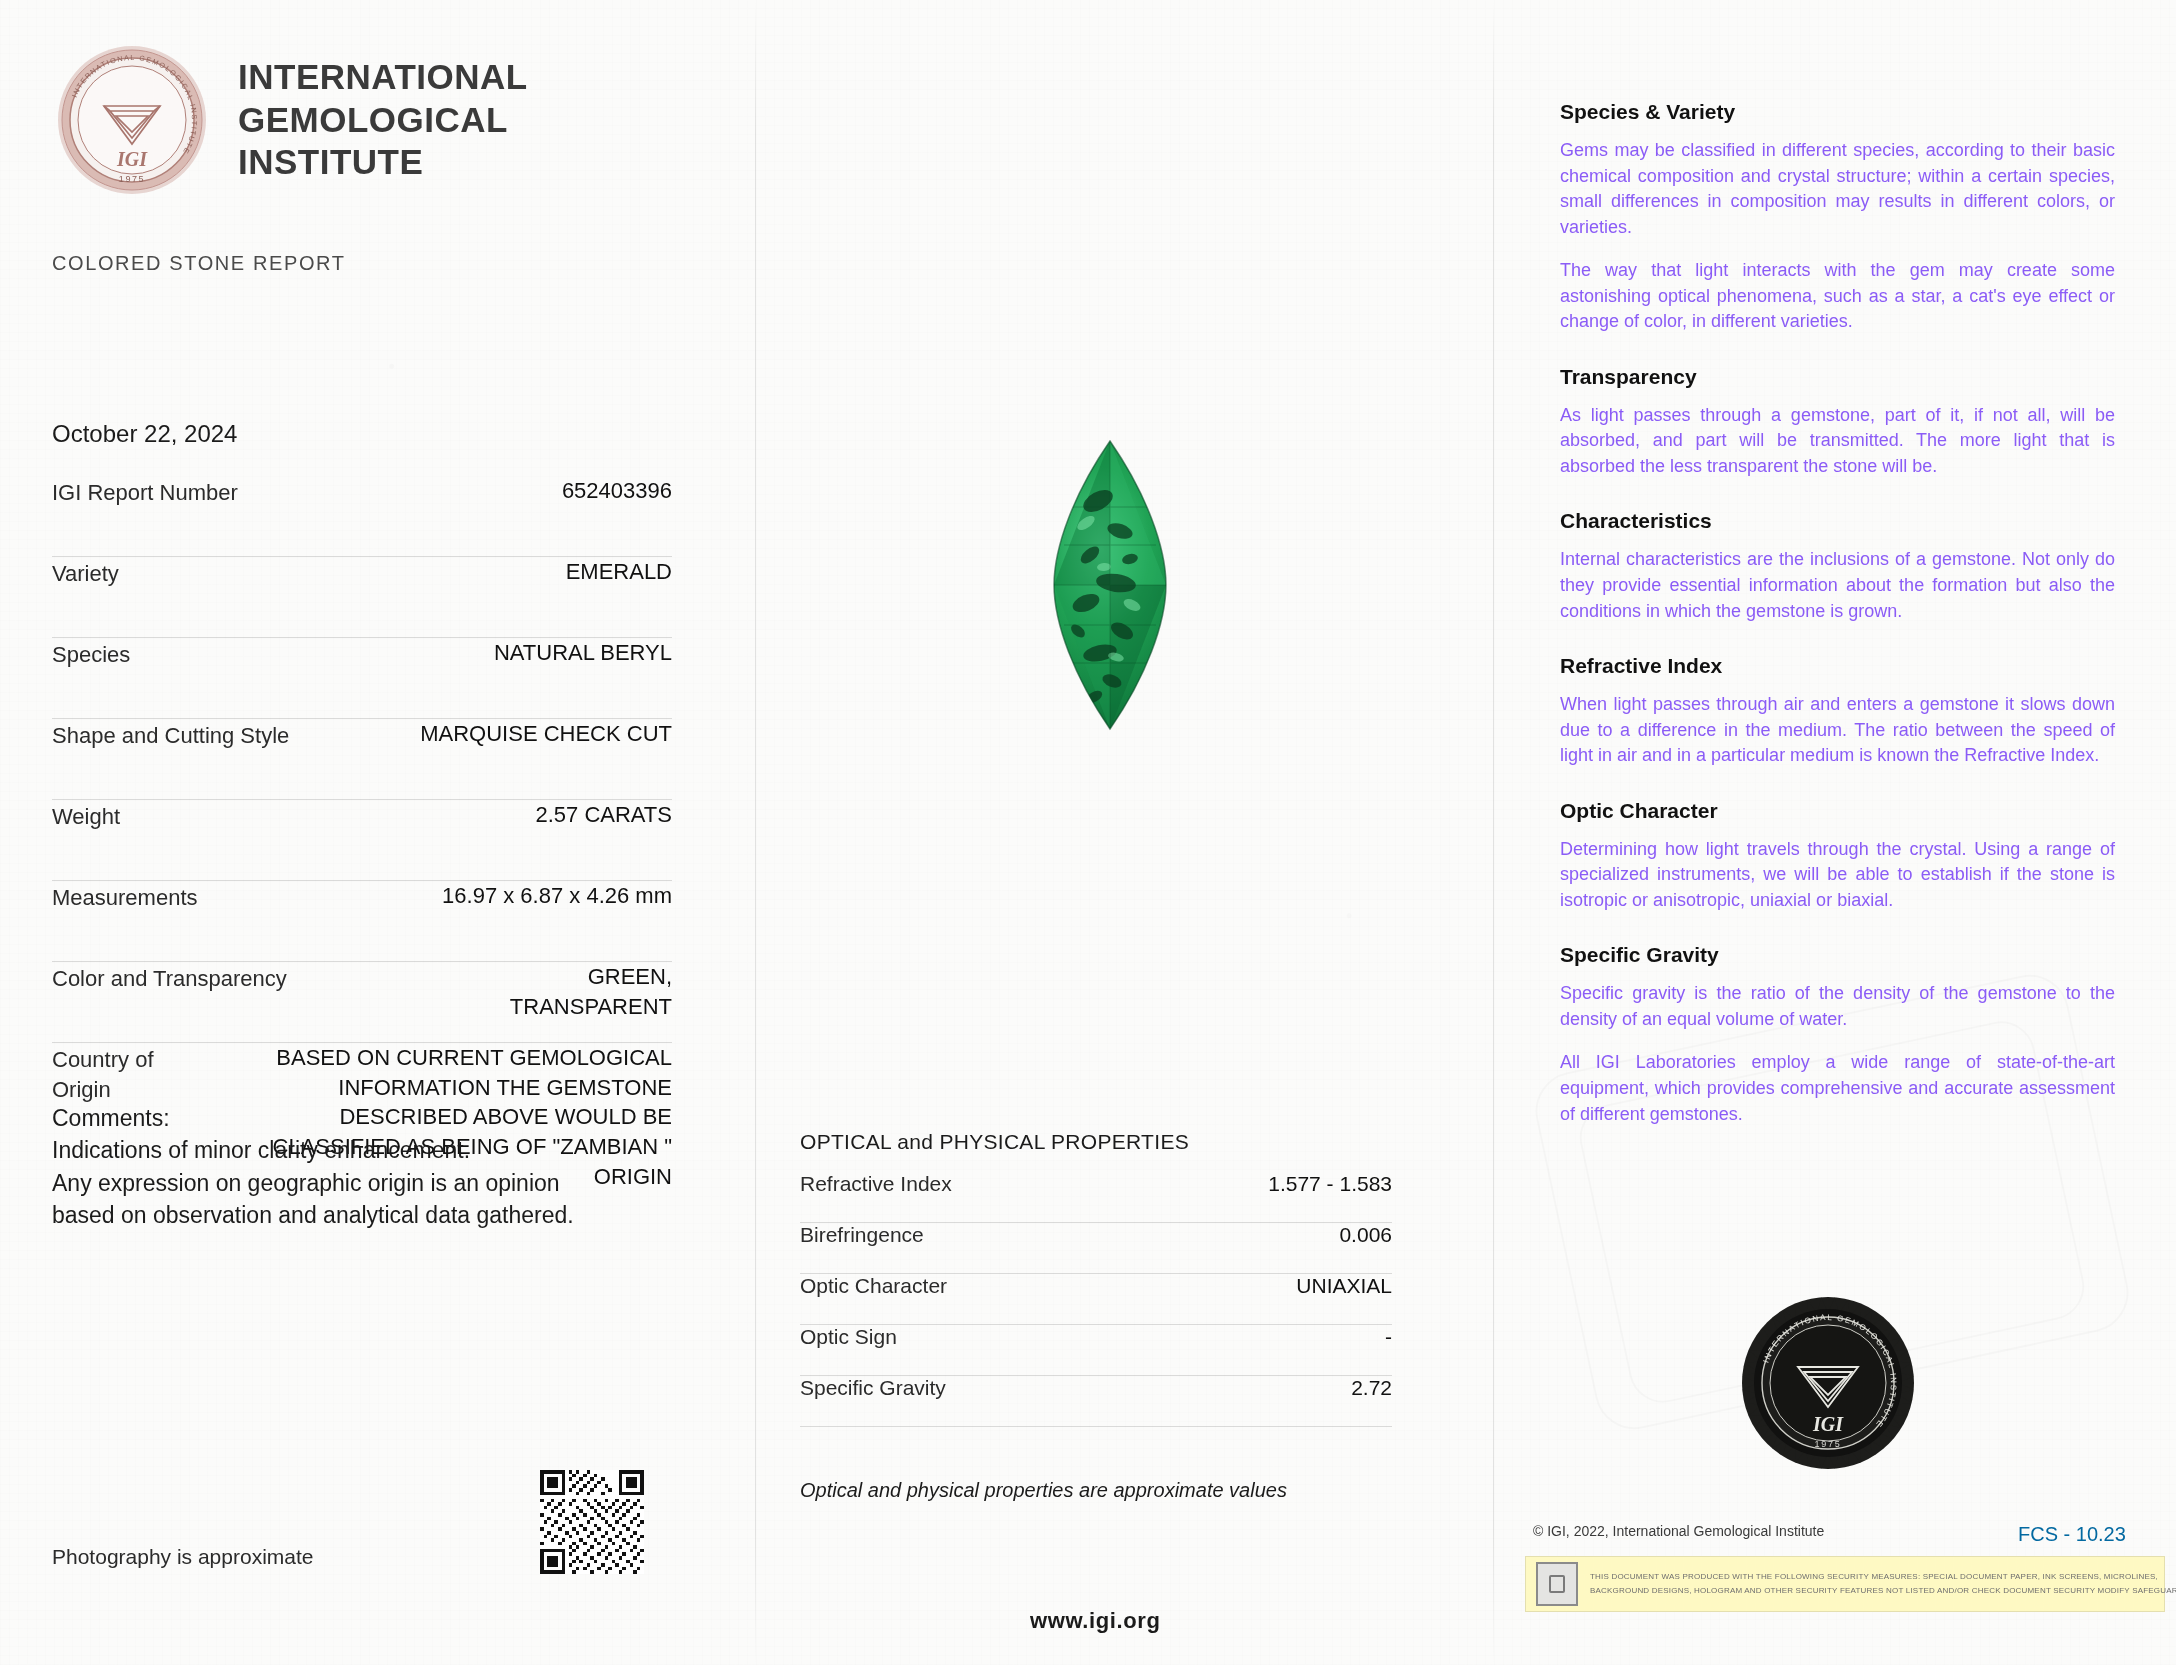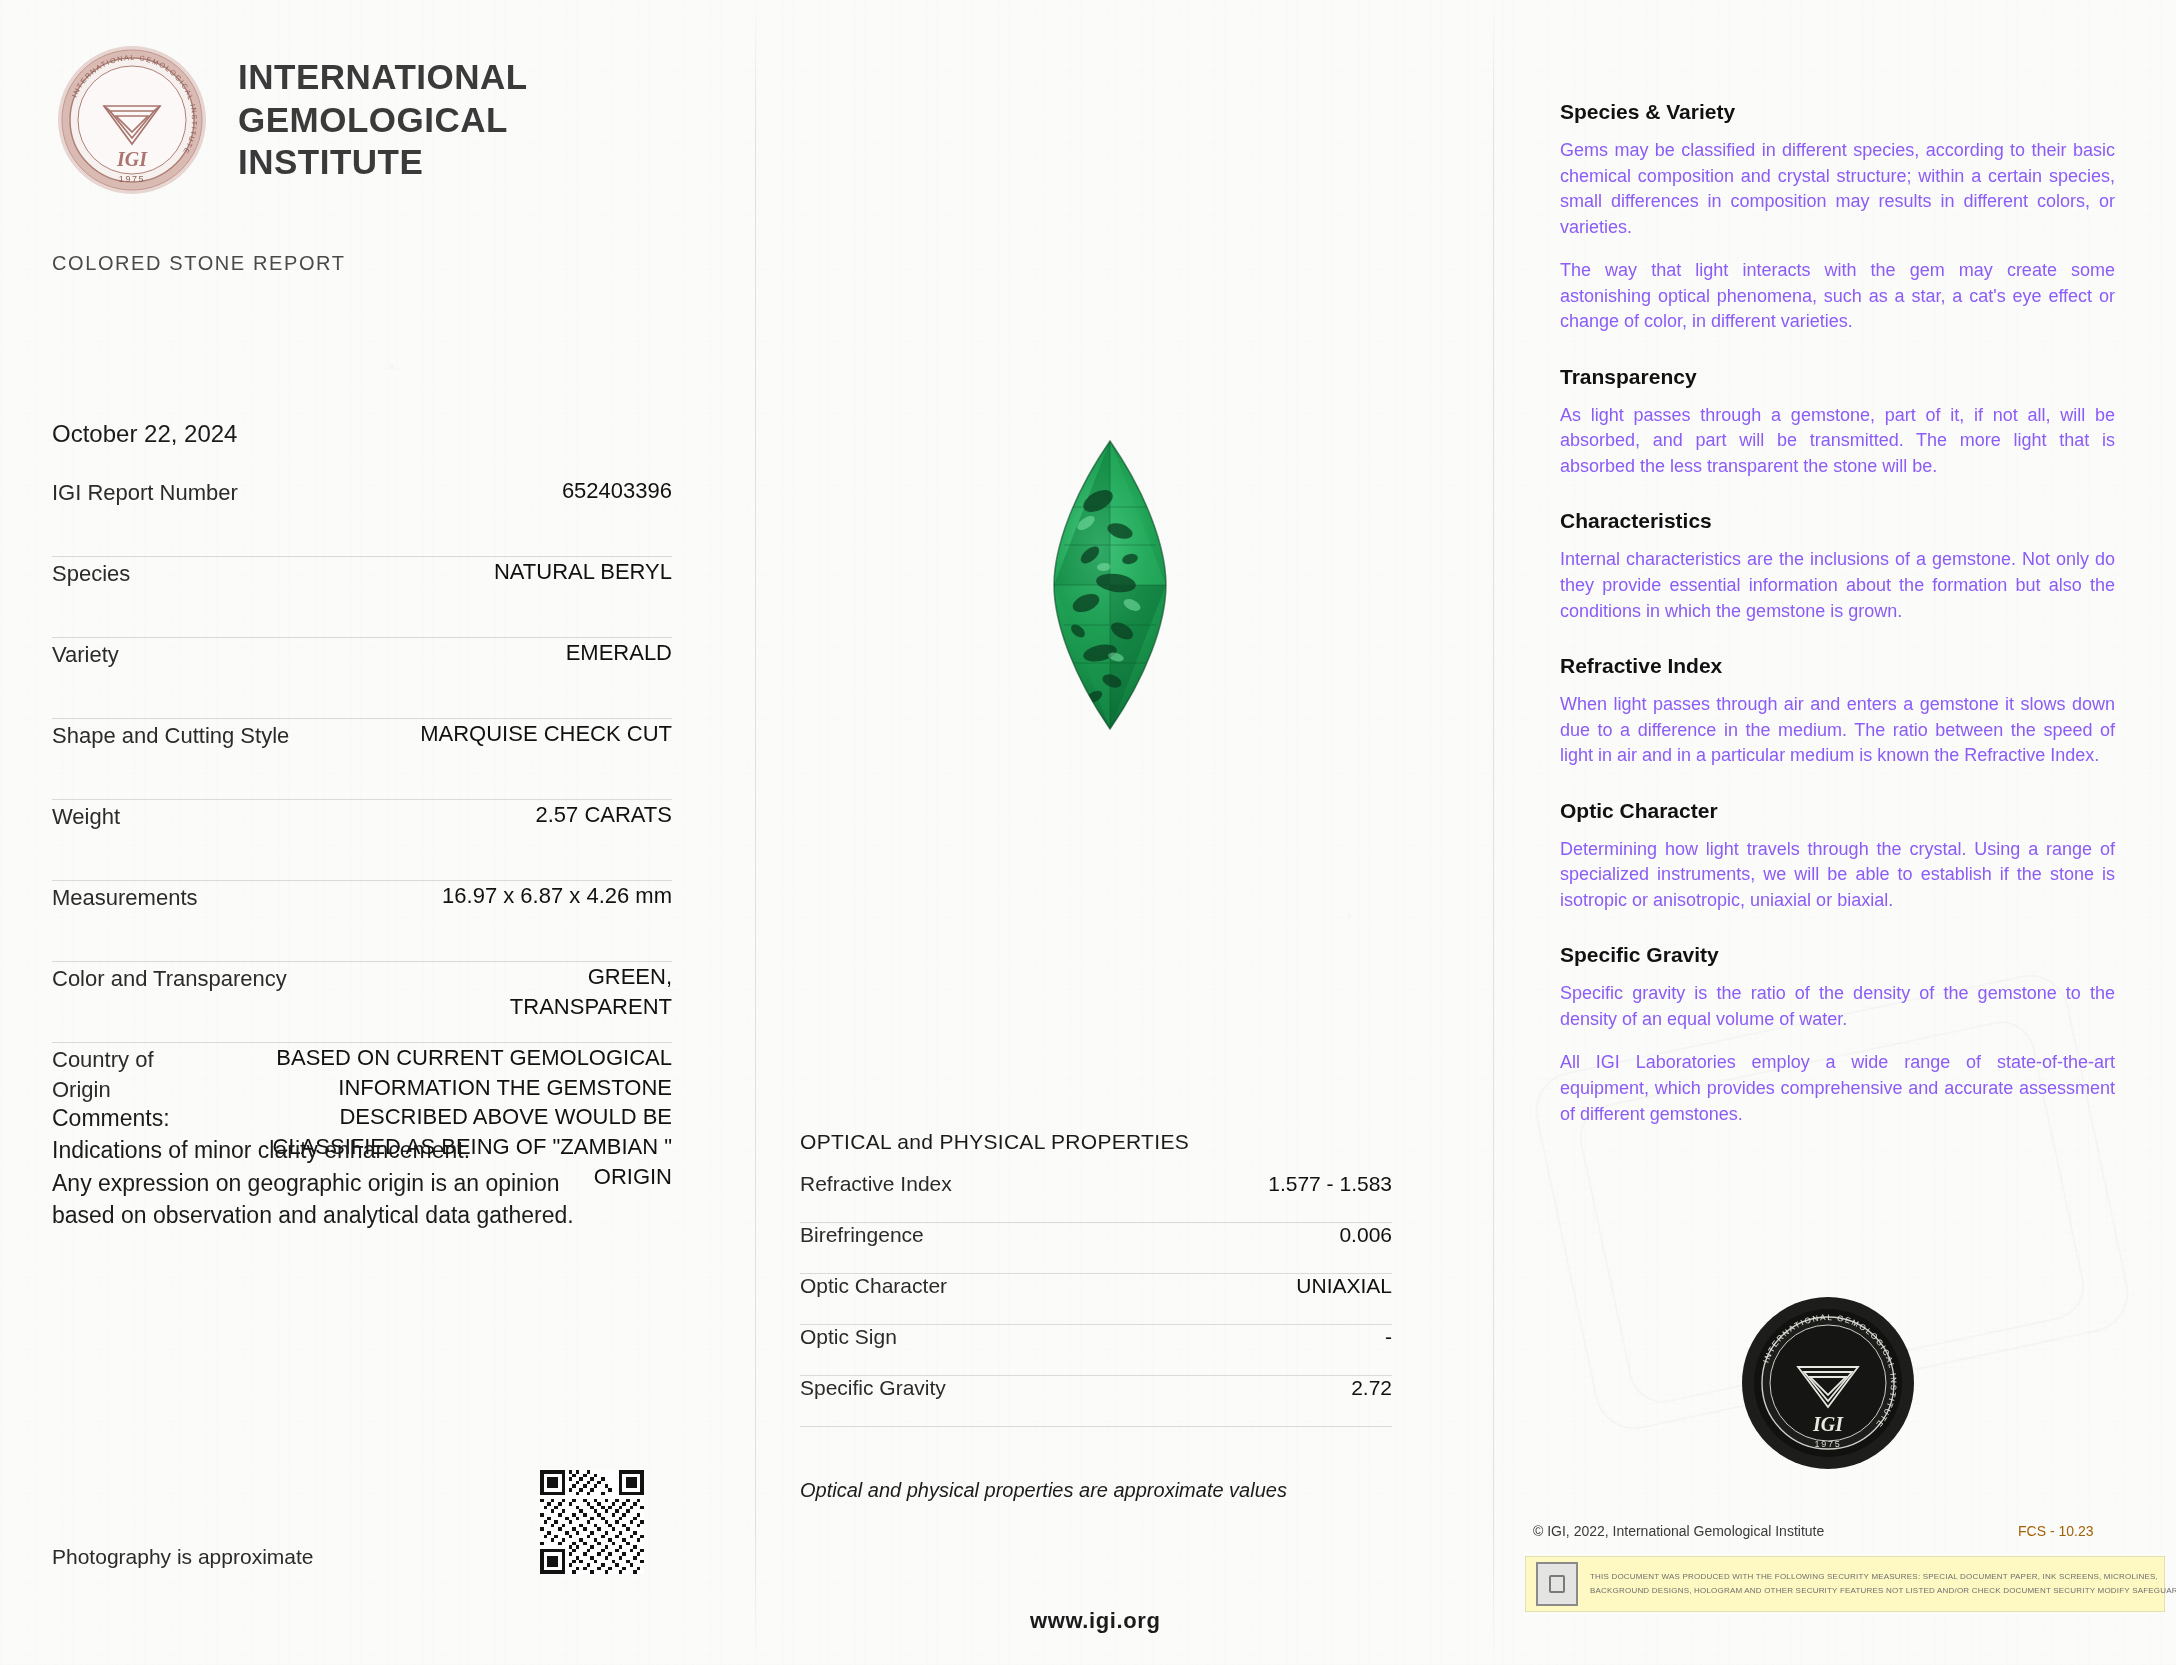--- a/index.html
+++ b/index.html
@@ -222,22 +222,22 @@
   
   #copyright {
     left: 1533px;
     top: 1523px;
     font-size: 14px;
     color: #3a3a3a;
   }
   #doc-code {
     left: 2018px;
     top: 1523px;
-    font-size: 14px;
-    color: #a16207;
+    font-size: 20px;
+    color: #0369a1;
   }
   #security-bar {
     left: 1525px;
     top: 1556px;
     width: 640px;
     height: 56px;
     background: #fef9c3;
     border: 1px solid rgba(0,0,0,0.10);
     display: flex;
     align-items: center;
@@ -334,26 +334,26 @@
   <div class="col" id="report-type">COLORED STONE REPORT</div>
 
   <div class="col" id="left-table">
     <div id="issue-date">October 22, 2024</div>
     <div id="rows-host">
         <div class="row">
           <div class="label">IGI Report Number</div>
           <div class="value">652403396</div>
         </div>
         <div class="row">
+          <div class="label">Variety</div>
+          <div class="value">EMERALD</div>
+        </div>
+        <div class="row">
           <div class="label">Species</div>
           <div class="value">NATURAL BERYL</div>
-        </div>
-        <div class="row">
-          <div class="label">Variety</div>
-          <div class="value">EMERALD</div>
         </div>
         <div class="row">
           <div class="label">Shape and Cutting Style</div>
           <div class="value">MARQUISE CHECK CUT</div>
         </div>
         <div class="row">
           <div class="label">Weight</div>
           <div class="value">2.57 CARATS</div>
         </div>
         <div class="row">

